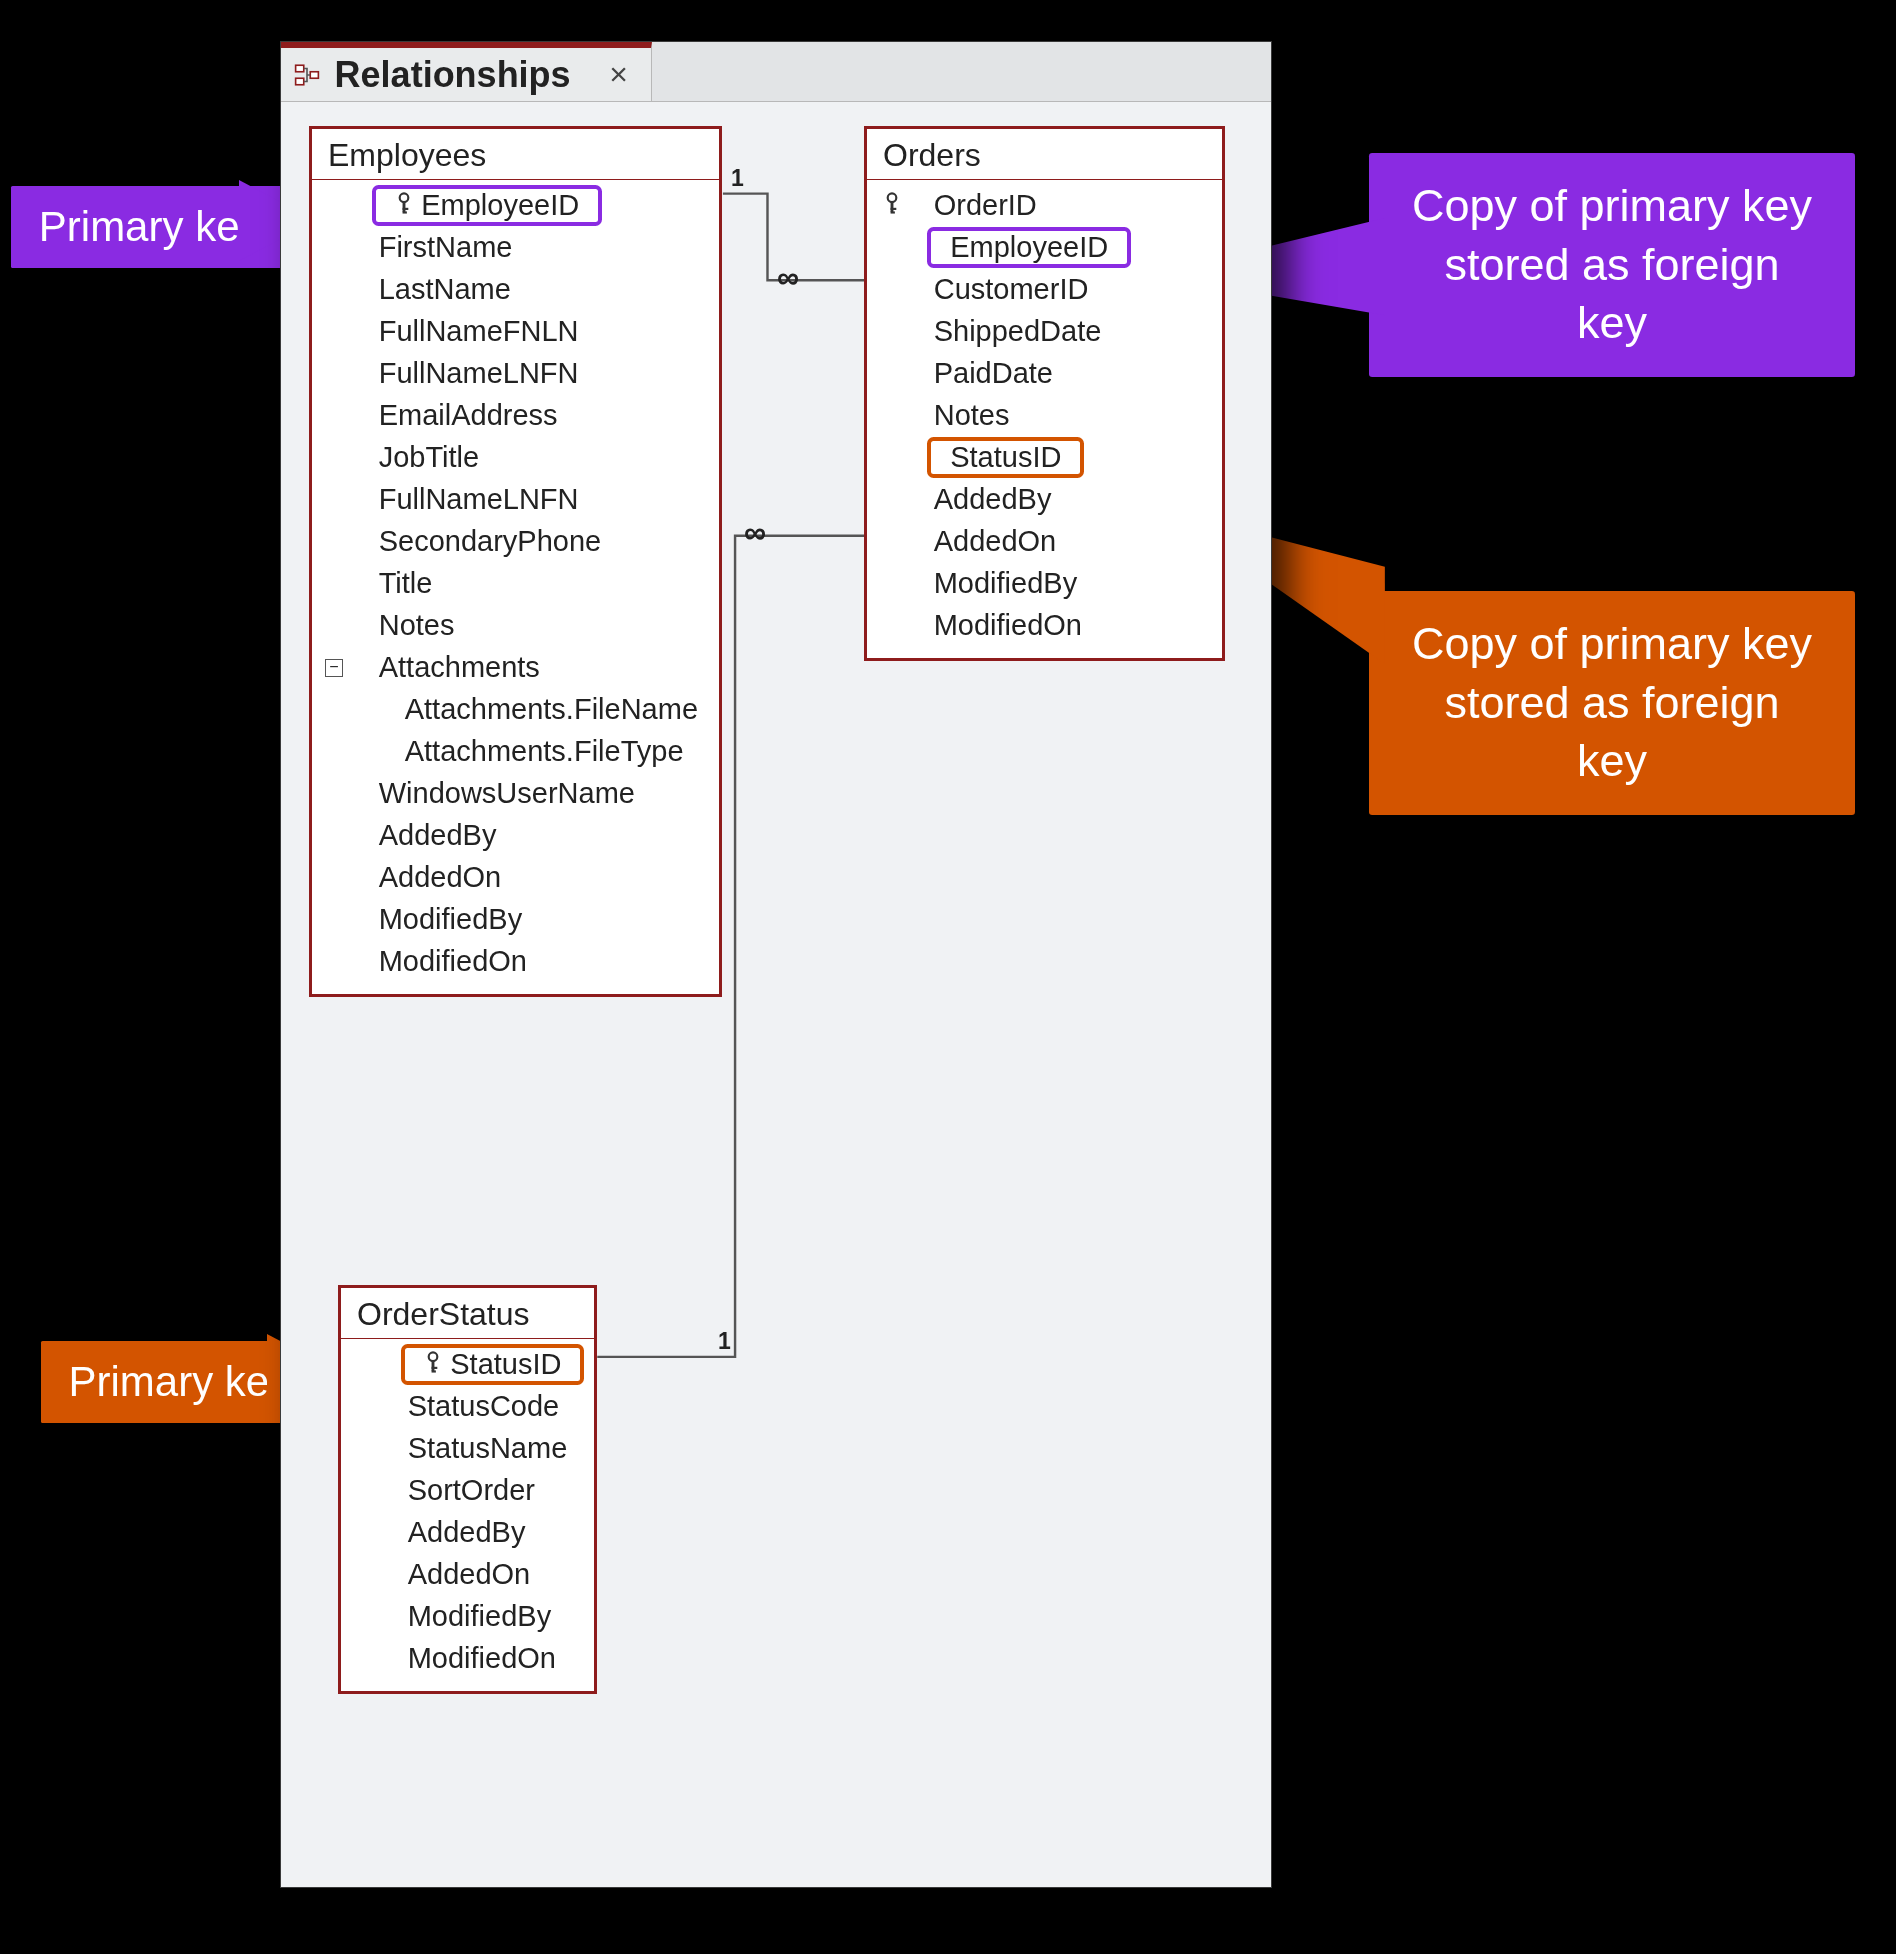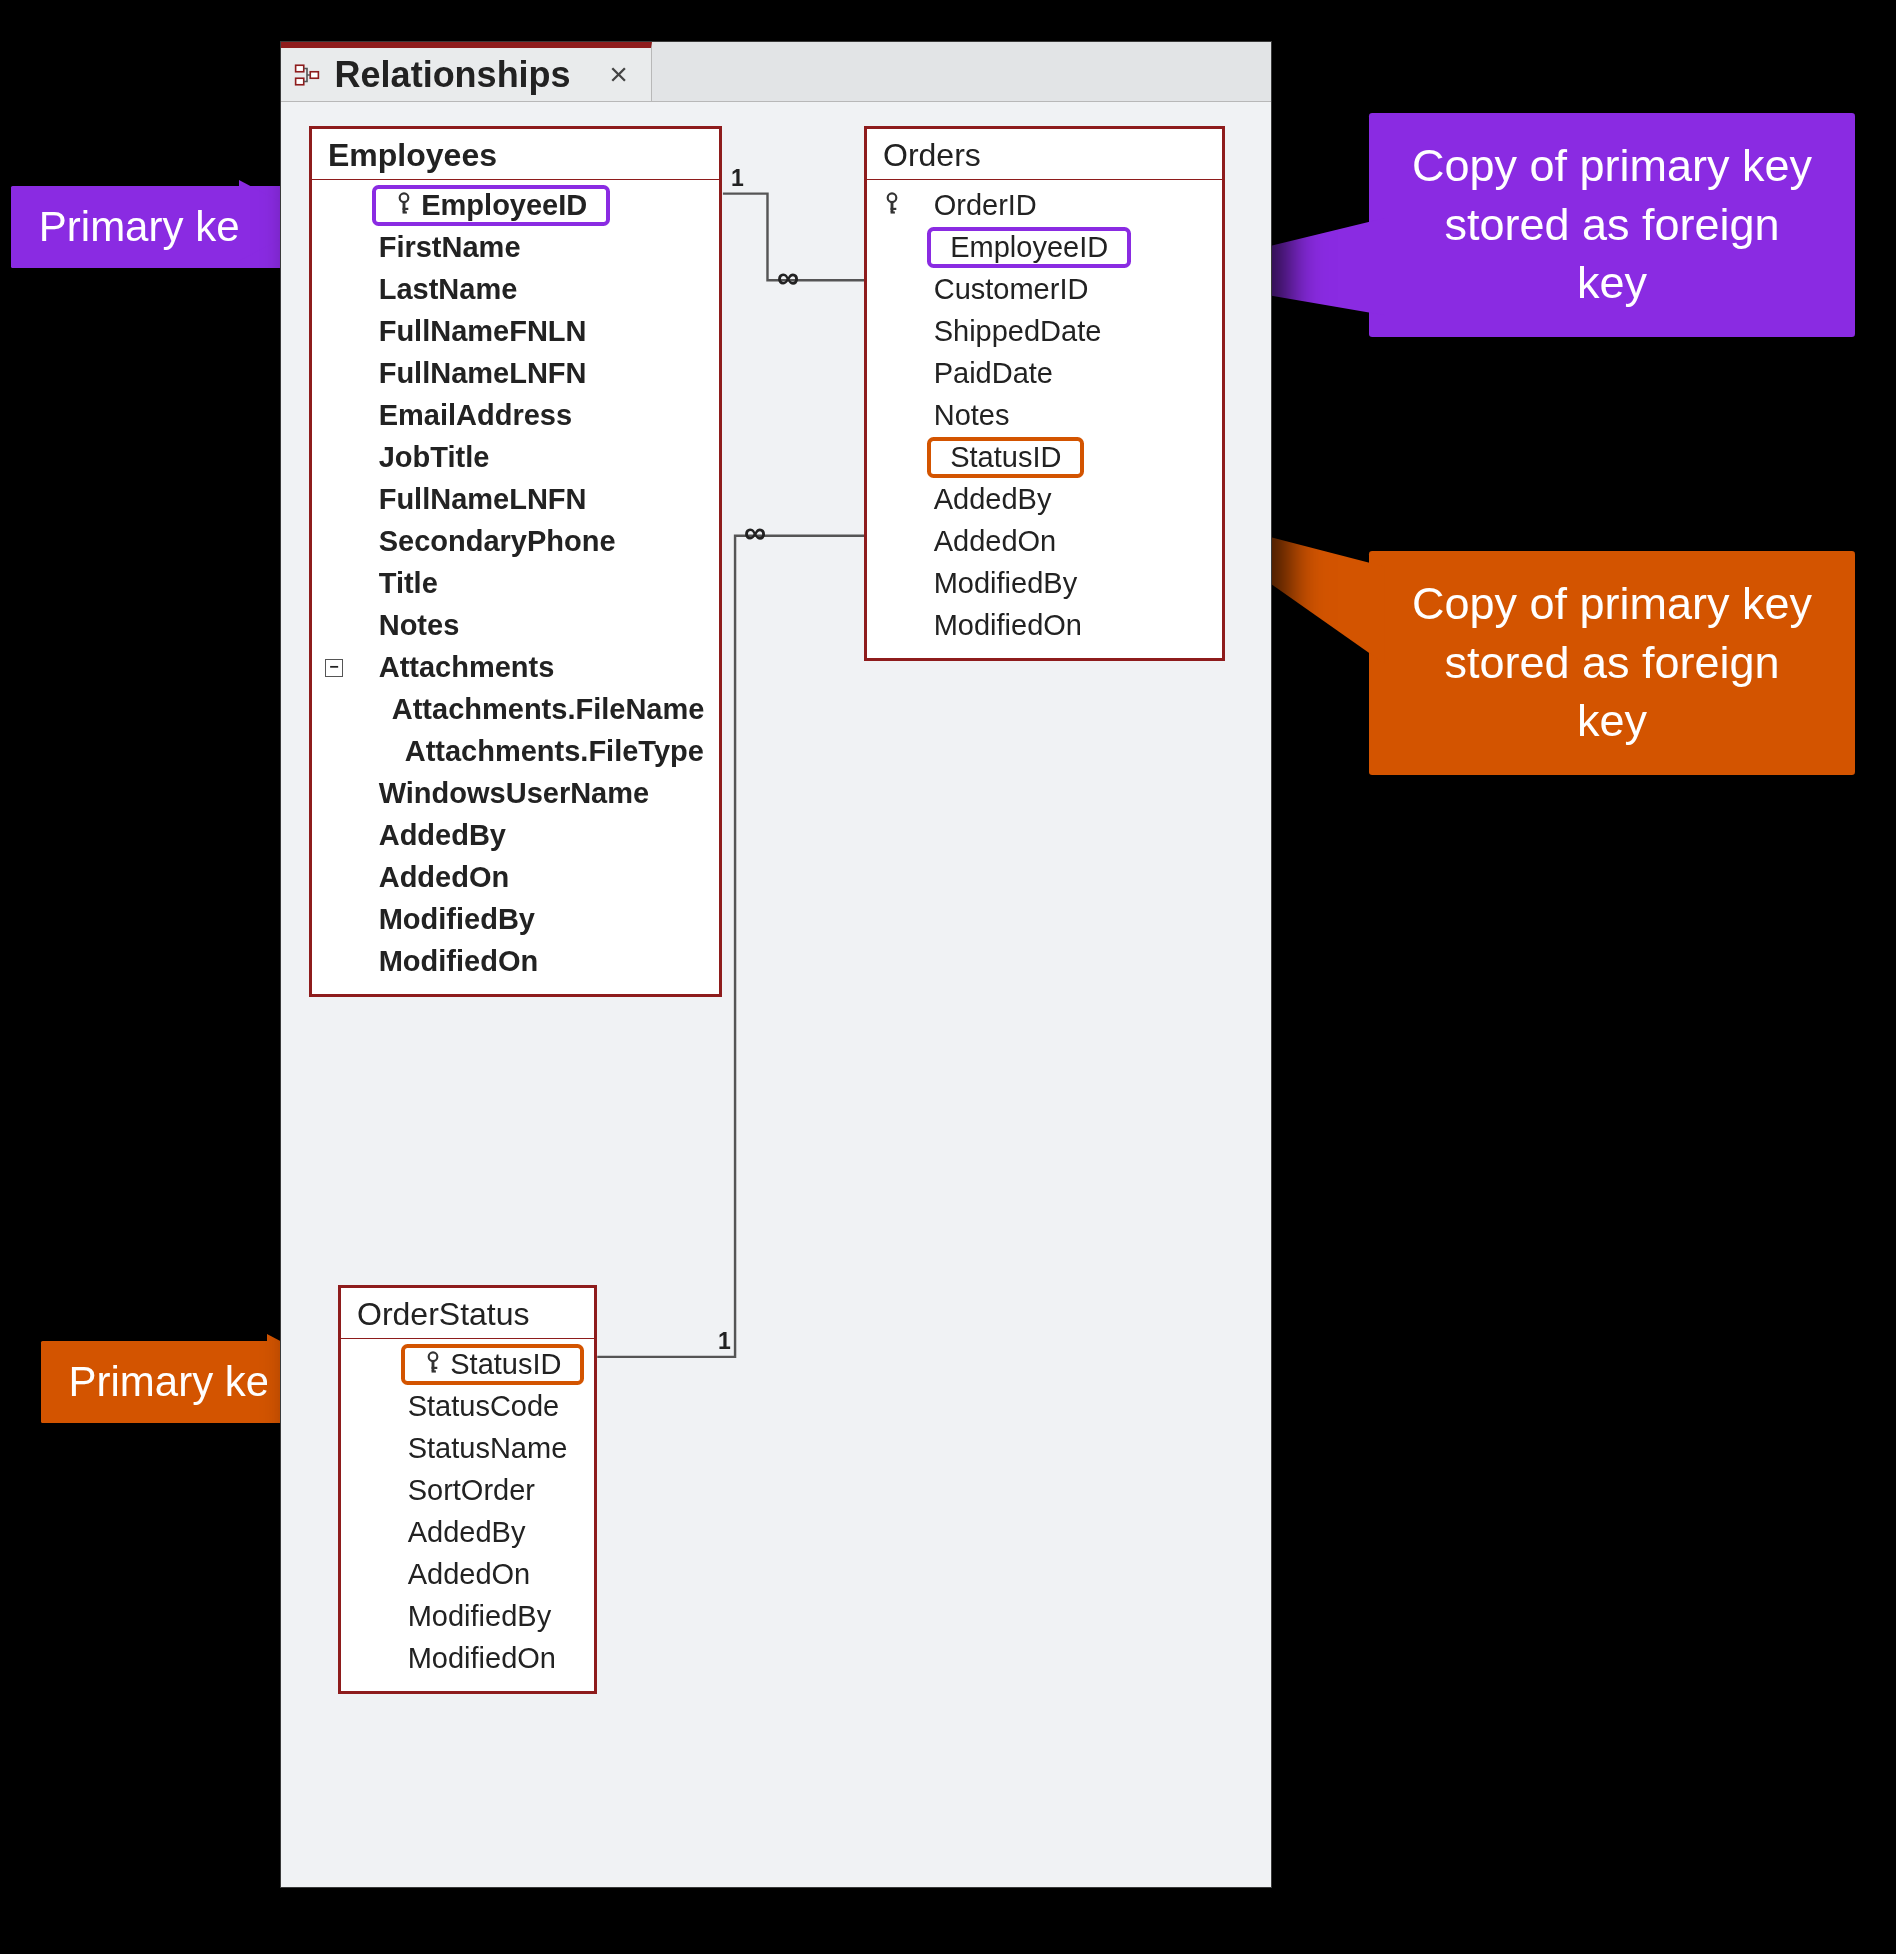--- a/index.html
+++ b/index.html
@@ -133,20 +133,21 @@
   .speech {
     position: absolute;
   }
   .speech .bubble {
     color: #fff;
     padding: 24px 36px;
     font-size: 45px;
     line-height: 1.3;
     text-align: center;
     border-radius: 3.2px;
+    margin-top: 40px;
   }
   .speech.purple .bubble { background: #8a2be2; }
   .speech.orange .bubble { background: #d35400; }
 
   .key-icon svg { width: 18px; height: 23px; }
 </style>
 </head>
 <body>
 
 <div class="stage">
@@ -209,21 +210,21 @@
 
         <path d="M 545 113 L 600 113 L 600 220 L 720 220" stroke="#555" stroke-width="3" fill="none"></path>
 
         <path d="M 390 1548 L 560 1548 L 560 535 L 720 535" stroke="#555" stroke-width="3" fill="none"></path>
       </svg>
       <div class="rel-label" style="left:450px;top:63px;">1</div>
       <div class="rel-label" style="left:496px;top:158px;font-size:31px;">∞</div>
       <div class="rel-label" style="left:437px;top:1226px;">1</div>
       <div class="rel-label" style="left:463px;top:413px;font-size:31px;">∞</div>
 
-      <div class="table-box" style="left:28px;top:24px;width:413px;font-weight:bold;">
+      <div class="table-box" style="left:28px;top:24px;width:413px;">
         <div class="title">Employees</div>
         <div class="fields">
             <div class="field-row">
               <span class="key-slot"></span>
               <span class="indent1"></span>
               <span class="hl hl-purple"><span class="key-icon"><svg viewBox="0 0 24 32">
                     <circle cx="12" cy="8" r="6" fill="none" stroke="#333" stroke-width="3"></circle>
                     <rect x="10" y="14" width="4" height="14" fill="#333"></rect>
                     <rect x="10" y="22" width="8" height="3" fill="#333"></rect>
                     <rect x="10" y="27" width="6" height="3" fill="#333"></rect>

